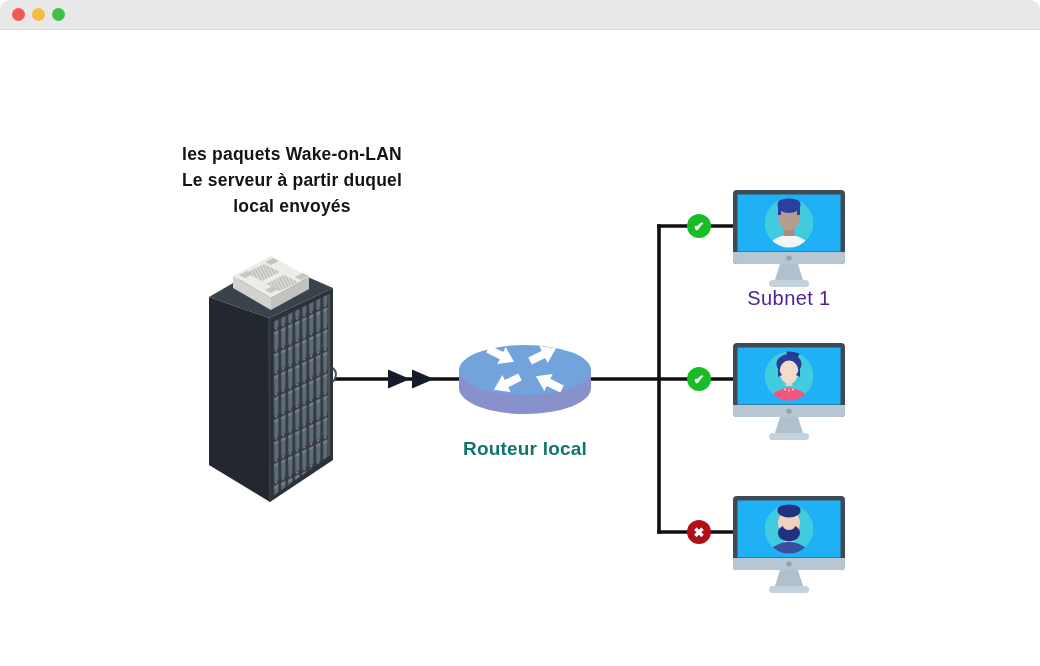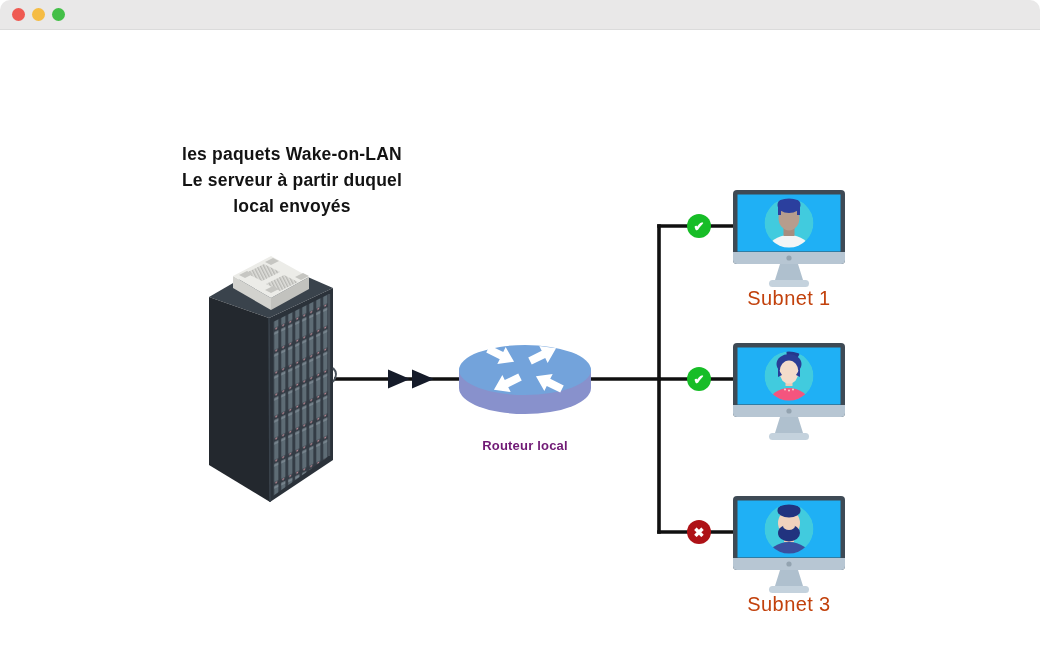--- a/index.html
+++ b/index.html
@@ -8,27 +8,27 @@
   .titlebar{height:30px;background:#E9E8E8;border-bottom:1px solid #DBDBDB;display:flex;align-items:center;padding-left:12px;gap:7px;box-sizing:border-box;}
   .dot{width:13px;height:13px;border-radius:50%;display:inline-block;}
   .dot-close{background:#EF5A52;}
   .dot-min{background:#F5BC44;}
   .dot-zoom{background:#43BF47;}
   .canvas{position:relative;width:1040px;height:635px;background:#fff;}
   .connectors{position:absolute;left:0;top:0;pointer-events:none;}
   .caption{position:absolute;left:118px;top:111px;width:348px;text-align:center;font-size:17.5px;font-weight:700;color:#131313;line-height:26px;letter-spacing:.2px;}
   .server-svg{position:absolute;left:203px;top:224px;}
   .router-wrap{position:absolute;left:455px;top:302px;width:140px;text-align:center;}
-  .router-label{margin-top:10px;font-size:13px;font-weight:700;color:#701a75;letter-spacing:.2px;}
+  .router-label{margin-top:10px;font-size:19px;font-weight:700;color:#0f766e;letter-spacing:.2px;}
   .subnet{position:absolute;left:687px;width:210px;height:135px;}
   .badge{position:absolute;left:0;top:24px;width:24px;height:24px;border-radius:50%;display:flex;align-items:center;justify-content:center;color:#fff;font-size:13px;font-weight:700;line-height:1;}
   .badge-ok{background:#17BD27;}
   .badge-fail{background:#AE1217;}
   .monitor{position:absolute;left:46px;top:0;}
-  .subnet-label{position:absolute;left:0;top:97px;width:204px;text-align:center;font-size:20px;font-weight:500;color:#c2410c;letter-spacing:.4px;}
+  .subnet-label{position:absolute;left:0;top:97px;width:204px;text-align:center;font-size:20px;font-weight:500;color:#4c1d95;letter-spacing:.4px;}
 </style>
 </head>
 <body>
 
 <div class="window">
   <div class="titlebar">
     <span class="dot dot-close"></span>
     <span class="dot dot-min"></span>
     <span class="dot dot-zoom"></span>
   </div>
@@ -188,17 +188,16 @@
           <ellipse cx="56" cy="27" rx="11" ry="12.5" fill="#F0D2BD"></ellipse>
           <ellipse cx="56" cy="37" rx="11" ry="8.5" fill="#21337F"></ellipse>
           <ellipse cx="56" cy="30" rx="6" ry="4" fill="#F0D2BD"></ellipse>
           <ellipse cx="56" cy="14.5" rx="11.5" ry="7" fill="#21337F"></ellipse>
         </g>
         <path d="M0,62 H112 V70 A4,4 0 0 1 108,74 H4 A4,4 0 0 1 0,70 Z" fill="#B7C6D3"></path>
         <circle cx="56" cy="68" r="2.6" fill="#93A3B0"></circle>
         <path d="M47,74 H65 L70,90 H42 Z" fill="#AFC0CE"></path>
         <rect x="36" y="90" width="40" height="7" rx="3.5" fill="#C4D2DD"></rect>
       </svg>
-      <div class="subnet-label">Subnet 3</div>
     </div>
 
   </div>
 </div>
 
 </body></html>

